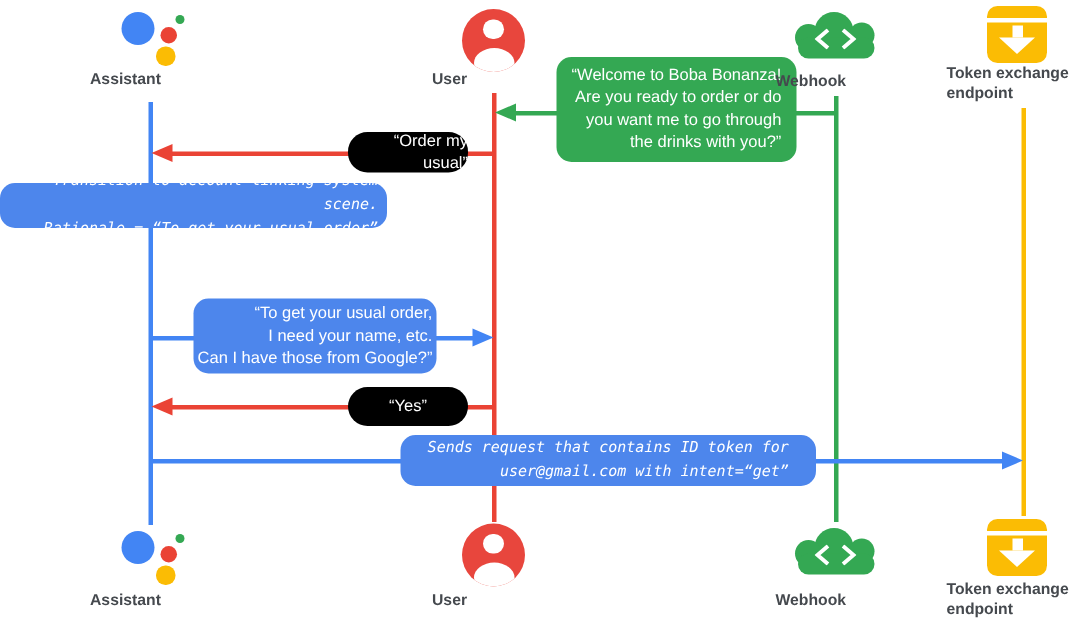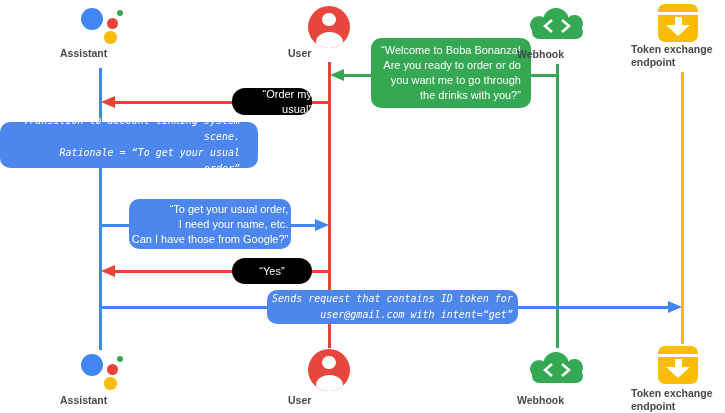--- a/index.html
+++ b/index.html
@@ -98,30 +98,30 @@
       <div class="head"></div>
   </div>
 
   <div class="box speech bg-green" style="left:371px;top:38px;width:160px;height:70px;padding:4px 6px;">“Welcome to Boba Bonanza!
 Are you ready to order or do
 you want me to go through
 the drinks with you?”</div>
 
   <div class="box speech bg-red" style="left:232px;top:88px;width:80px;height:27px;">“Order my usual”</div>
 
-  <div class="box code bg-blue" style="left:0;top:122px;width:258px;height:46px;padding:4px 18px;">Transition to account linking system scene.
+  <div class="box code bg-blue" style="left:0;top:122px;width:258px;height:30px;padding:4px 6px;">Transition to account linking system scene.
 Rationale = “To get your usual order”</div>
 
   <div class="box speech bg-red" style="left:232px;top:258px;width:80px;height:26px;">“Yes”</div>
 
   <div class="box speech bg-blue" style="left:129px;top:199px;width:162px;height:50px;padding:3px 2px;">“To get your usual order,
 I need your name, etc.
 Can I have those from Google?”</div>
 
-  <div class="box code bg-blue" style="left:267px;top:290px;width:251px;height:34px;padding:2px;">Sends request that contains ID token for
+  <div class="box code bg-blue" style="left:267px;top:290px;width:277px;height:34px;padding:2px;">Sends request that contains ID token for
 user@gmail.com with intent=“get”</div>
 
   <div class="assistant-icon" style="left:78px;top:2px;">
     <div class="c c-blue"></div>
       <div class="c c-red"></div>
       <div class="c c-green"></div>
       <div class="c c-yellow"></div>
   </div>
   <div class="lbl" style="left:60px;top:47px;width:80px;">Assistant</div>
 

